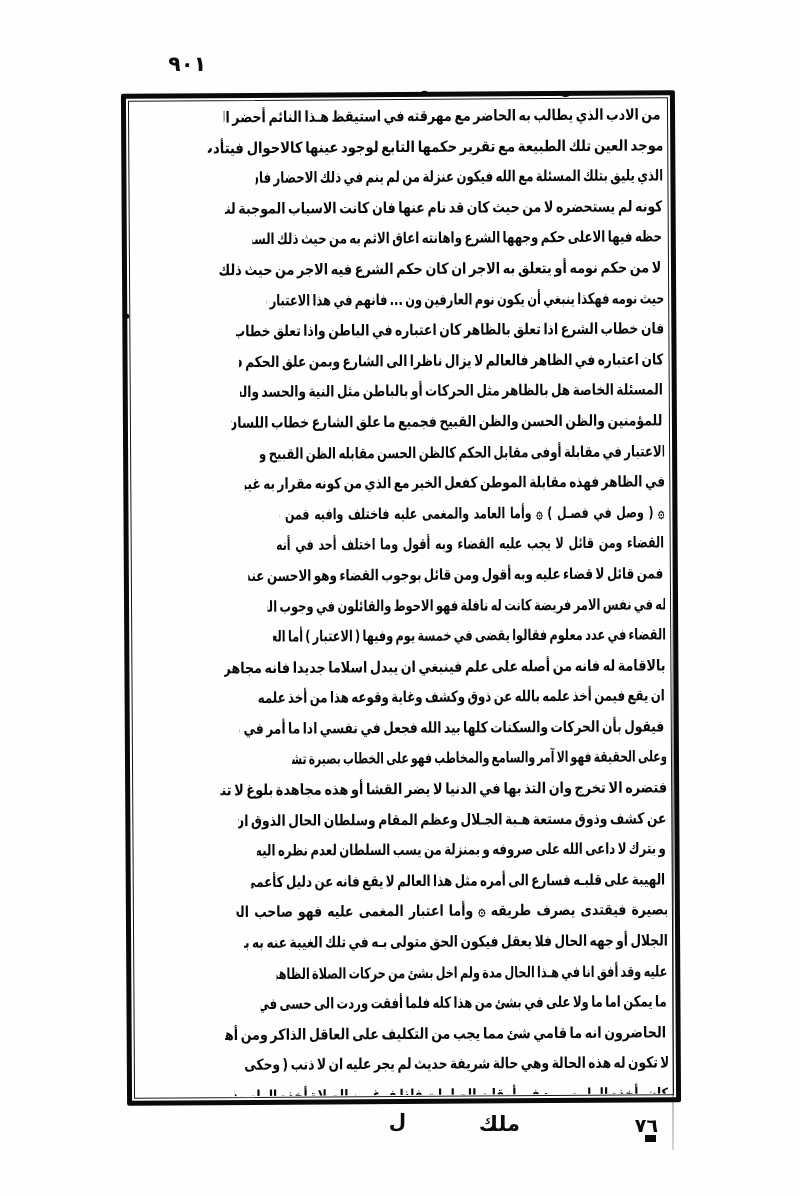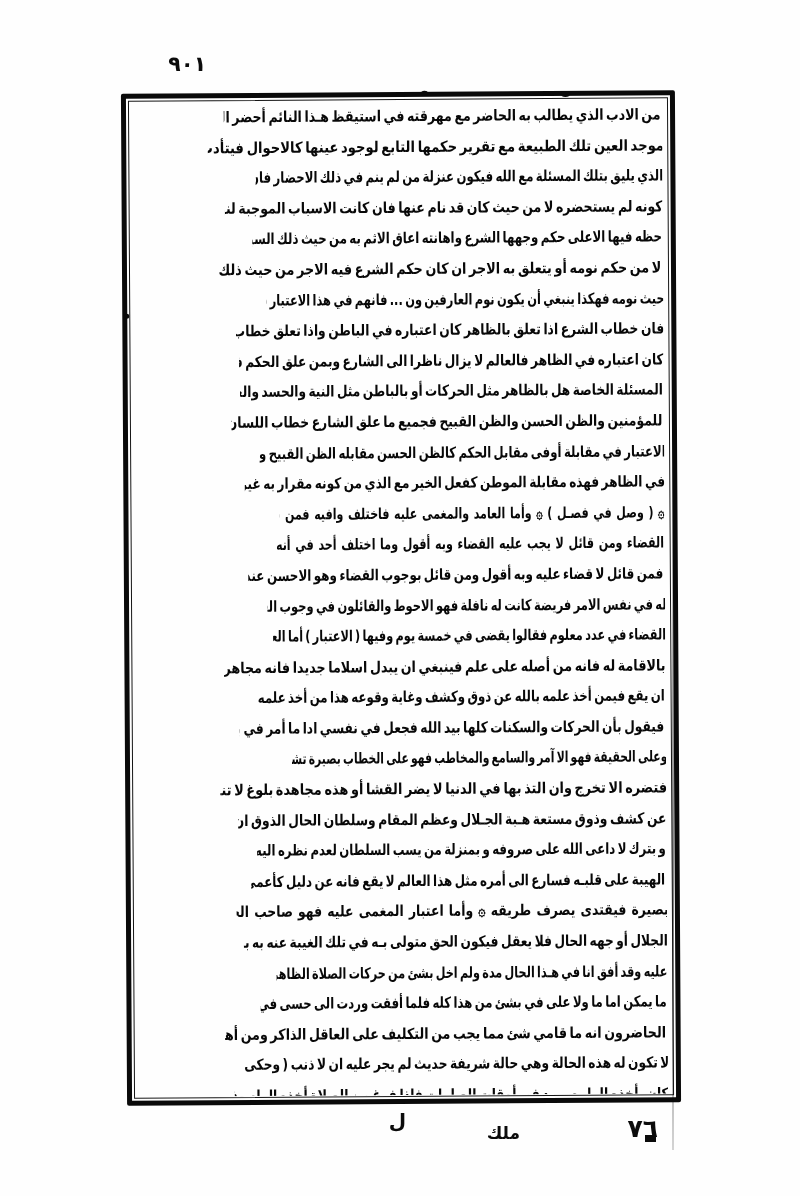--- a/index.html
+++ b/index.html
@@ -123,22 +123,22 @@
     height: 46px;
   }
   .foot-mark {
     position: absolute;
     font-family: "DejaVu Sans", sans-serif;
     font-weight: bold;
     color: #0b0b0b;
     direction: rtl;
     white-space: nowrap;
   }
-  #foot-signature { right: 20px;  top: 6px;  font-size: 25px; margin-left: 12px; }
-  #foot-catchword { right: 158px; top: 4px;  font-size: 17px; margin-top: 11px; }
+  #foot-signature { right: 20px;  top: 6px;  font-size: 19px; margin-left: 12px; }
+  #foot-catchword { right: 158px; top: 4px;  font-size: 21px; }
   #foot-letter    { right: 272px; top: 1px;  font-size: 20px; }
   
   #foot-sig-bar {
     position: absolute;
     right: 22px;
     top: 27px;
     width: 11px;
     height: 7px;
     background: #0b0b0b;
   }

